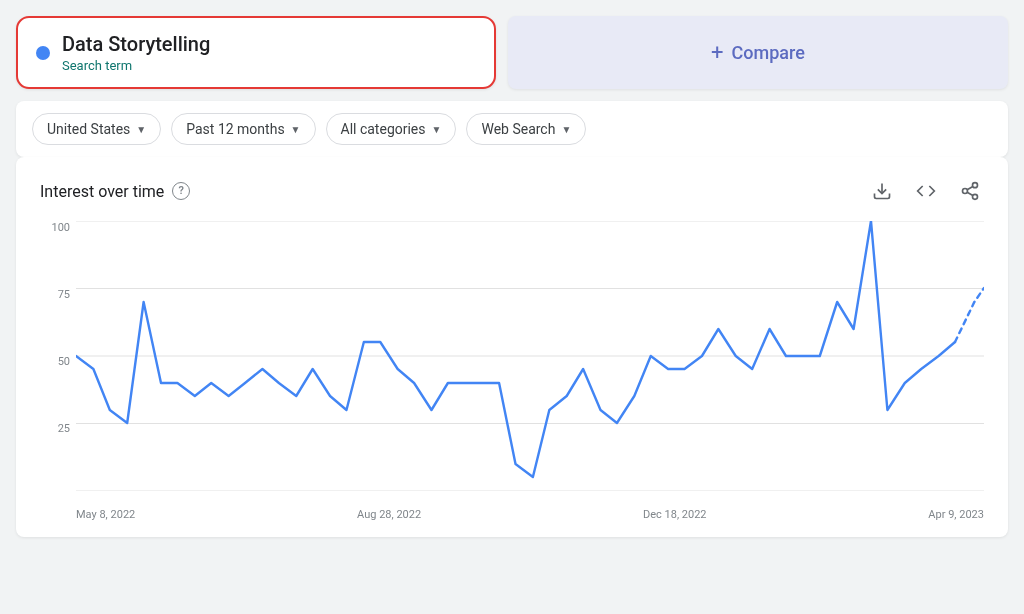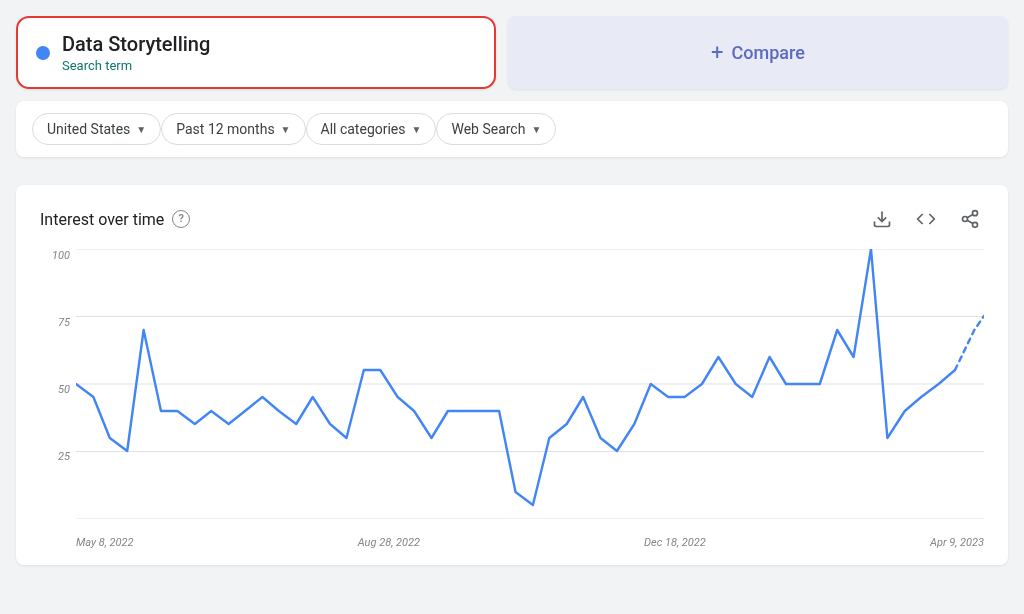--- a/index.html
+++ b/index.html
@@ -79,22 +79,23 @@
       font-size: 22px;
       font-weight: 400;
       color: #5c6bc0;
     }
 
     .filters-bar {
       background: #fff;
       border-radius: 8px;
       padding: 12px 16px;
       display: flex;
-      align-items: center;
-      margin-bottom: 28px;
+      gap: 10px;
+      align-items: center;
+      margin-bottom: 0;
       box-shadow: 0 1px 3px rgba(0,0,0,0.08);
     }
 
     .filter-btn {
       display: flex;
       align-items: center;
       gap: 6px;
       background: #fff;
       border: 1px solid #dadce0;
       border-radius: 20px;
@@ -163,21 +164,20 @@
       color: #5f6368;
       font-size: 18px;
       padding: 4px;
       display: flex;
       align-items: center;
     }
 
     .chart-area {
       position: relative;
       height: 300px;
-      font-style: italic;
     }
 
     .chart-svg {
       width: 100%;
       height: 100%;
     }
 
     .y-labels {
       position: absolute;
       left: 0;

